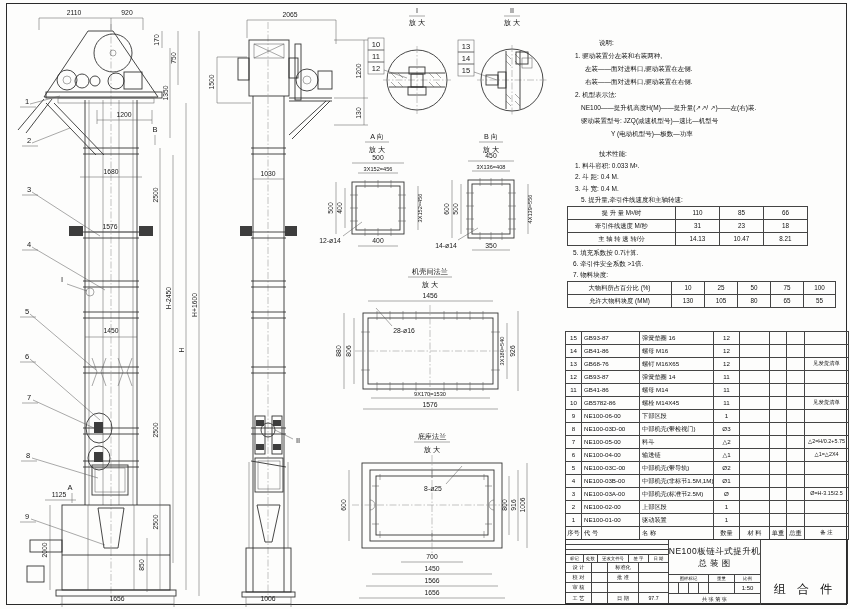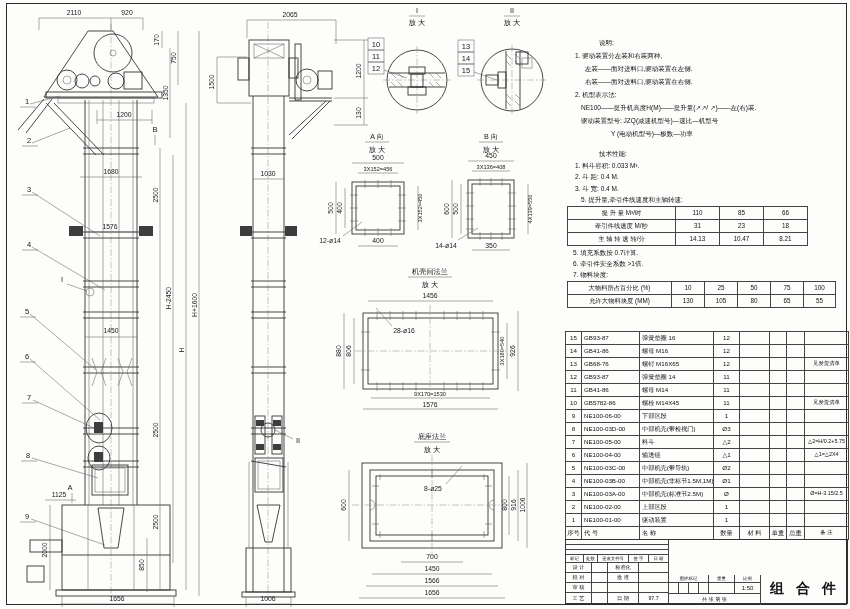--- a/index.html
+++ b/index.html
@@ -30,21 +30,21 @@
   .parts{position:absolute;left:2px;top:331px;width:283px;}
   .parts td{height:12px;font-size:6.2px;}
   .parts td:nth-child(2),.parts td:nth-child(3){text-align:left;padding-left:2px;}
   .parts td:nth-child(8){font-size:5.4px;}
   
   .tb{position:absolute;left:2px;top:539px;width:283px;height:65px;border:1.2px solid #333;box-sizing:border-box;}
   .c{position:absolute;border-right:1px solid #444;border-bottom:1px solid #444;box-sizing:border-box;
      font-size:5.2px;display:flex;align-items:center;justify-content:center;overflow:hidden;white-space:nowrap;}
   .tb-title{font-size:8.5px;letter-spacing:0.5px;flex-direction:column;line-height:12px;}
   .dwgno{font-size:9.5px;letter-spacing:0.5px;}
-  .ptype{font-size:14px;letter-spacing:4px;font-weight:bold;}
+  .ptype{font-size:12px;letter-spacing:4px;}
 </style>
 </head>
 <body>
 
 <div class="sheet">
   <div class="frame"></div>
 
   <svg width="563" height="609" viewBox="0 0 563 609" style="position:absolute;left:0;top:0">
 
     <g>
@@ -794,20 +794,24 @@
       <div class="c" style="left:73px;top:33px;width:30px;height:10px"></div>
       <div class="c" style="left:0;top:43px;width:26px;height:10px">审 核</div>
       <div class="c" style="left:26px;top:43px;width:16px;height:10px"></div>
       <div class="c" style="left:42px;top:43px;width:31px;height:10px"></div>
       <div class="c" style="left:73px;top:43px;width:30px;height:10px"></div>
       <div class="c" style="left:0;top:53px;width:26px;height:10px;border-bottom:none">工 艺</div>
       <div class="c" style="left:26px;top:53px;width:16px;height:10px;border-bottom:none"></div>
       <div class="c" style="left:42px;top:53px;width:31px;height:10px;border-bottom:none">日 期</div>
       <div class="c" style="left:73px;top:53px;width:30px;height:10px;border-bottom:none">97.7</div>
 
+      <div class="c tb-title" style="left:103px;top:0;width:92px;height:35px">
+        <div>NE100板链斗式提升机</div>
+        <div>总  装  图</div>
+      </div>
       <div class="c" style="left:103px;top:35px;width:40px;height:8px;font-size:4.4px">图样标记</div>
       <div class="c" style="left:143px;top:35px;width:26px;height:8px;font-size:4.4px">重量</div>
       <div class="c" style="left:169px;top:35px;width:26px;height:8px;font-size:4.4px">比例</div>
       <div class="c" style="left:103px;top:43px;width:10px;height:11px"></div>
       <div class="c" style="left:113px;top:43px;width:10px;height:11px"></div>
       <div class="c" style="left:123px;top:43px;width:10px;height:11px"></div>
       <div class="c" style="left:133px;top:43px;width:10px;height:11px"></div>
       <div class="c" style="left:143px;top:43px;width:26px;height:11px"></div>
       <div class="c" style="left:169px;top:43px;width:26px;height:11px;font-size:6px">1:50</div>
       <div class="c" style="left:103px;top:54px;width:92px;height:11px;border-bottom:none">共  张  第  张</div>

